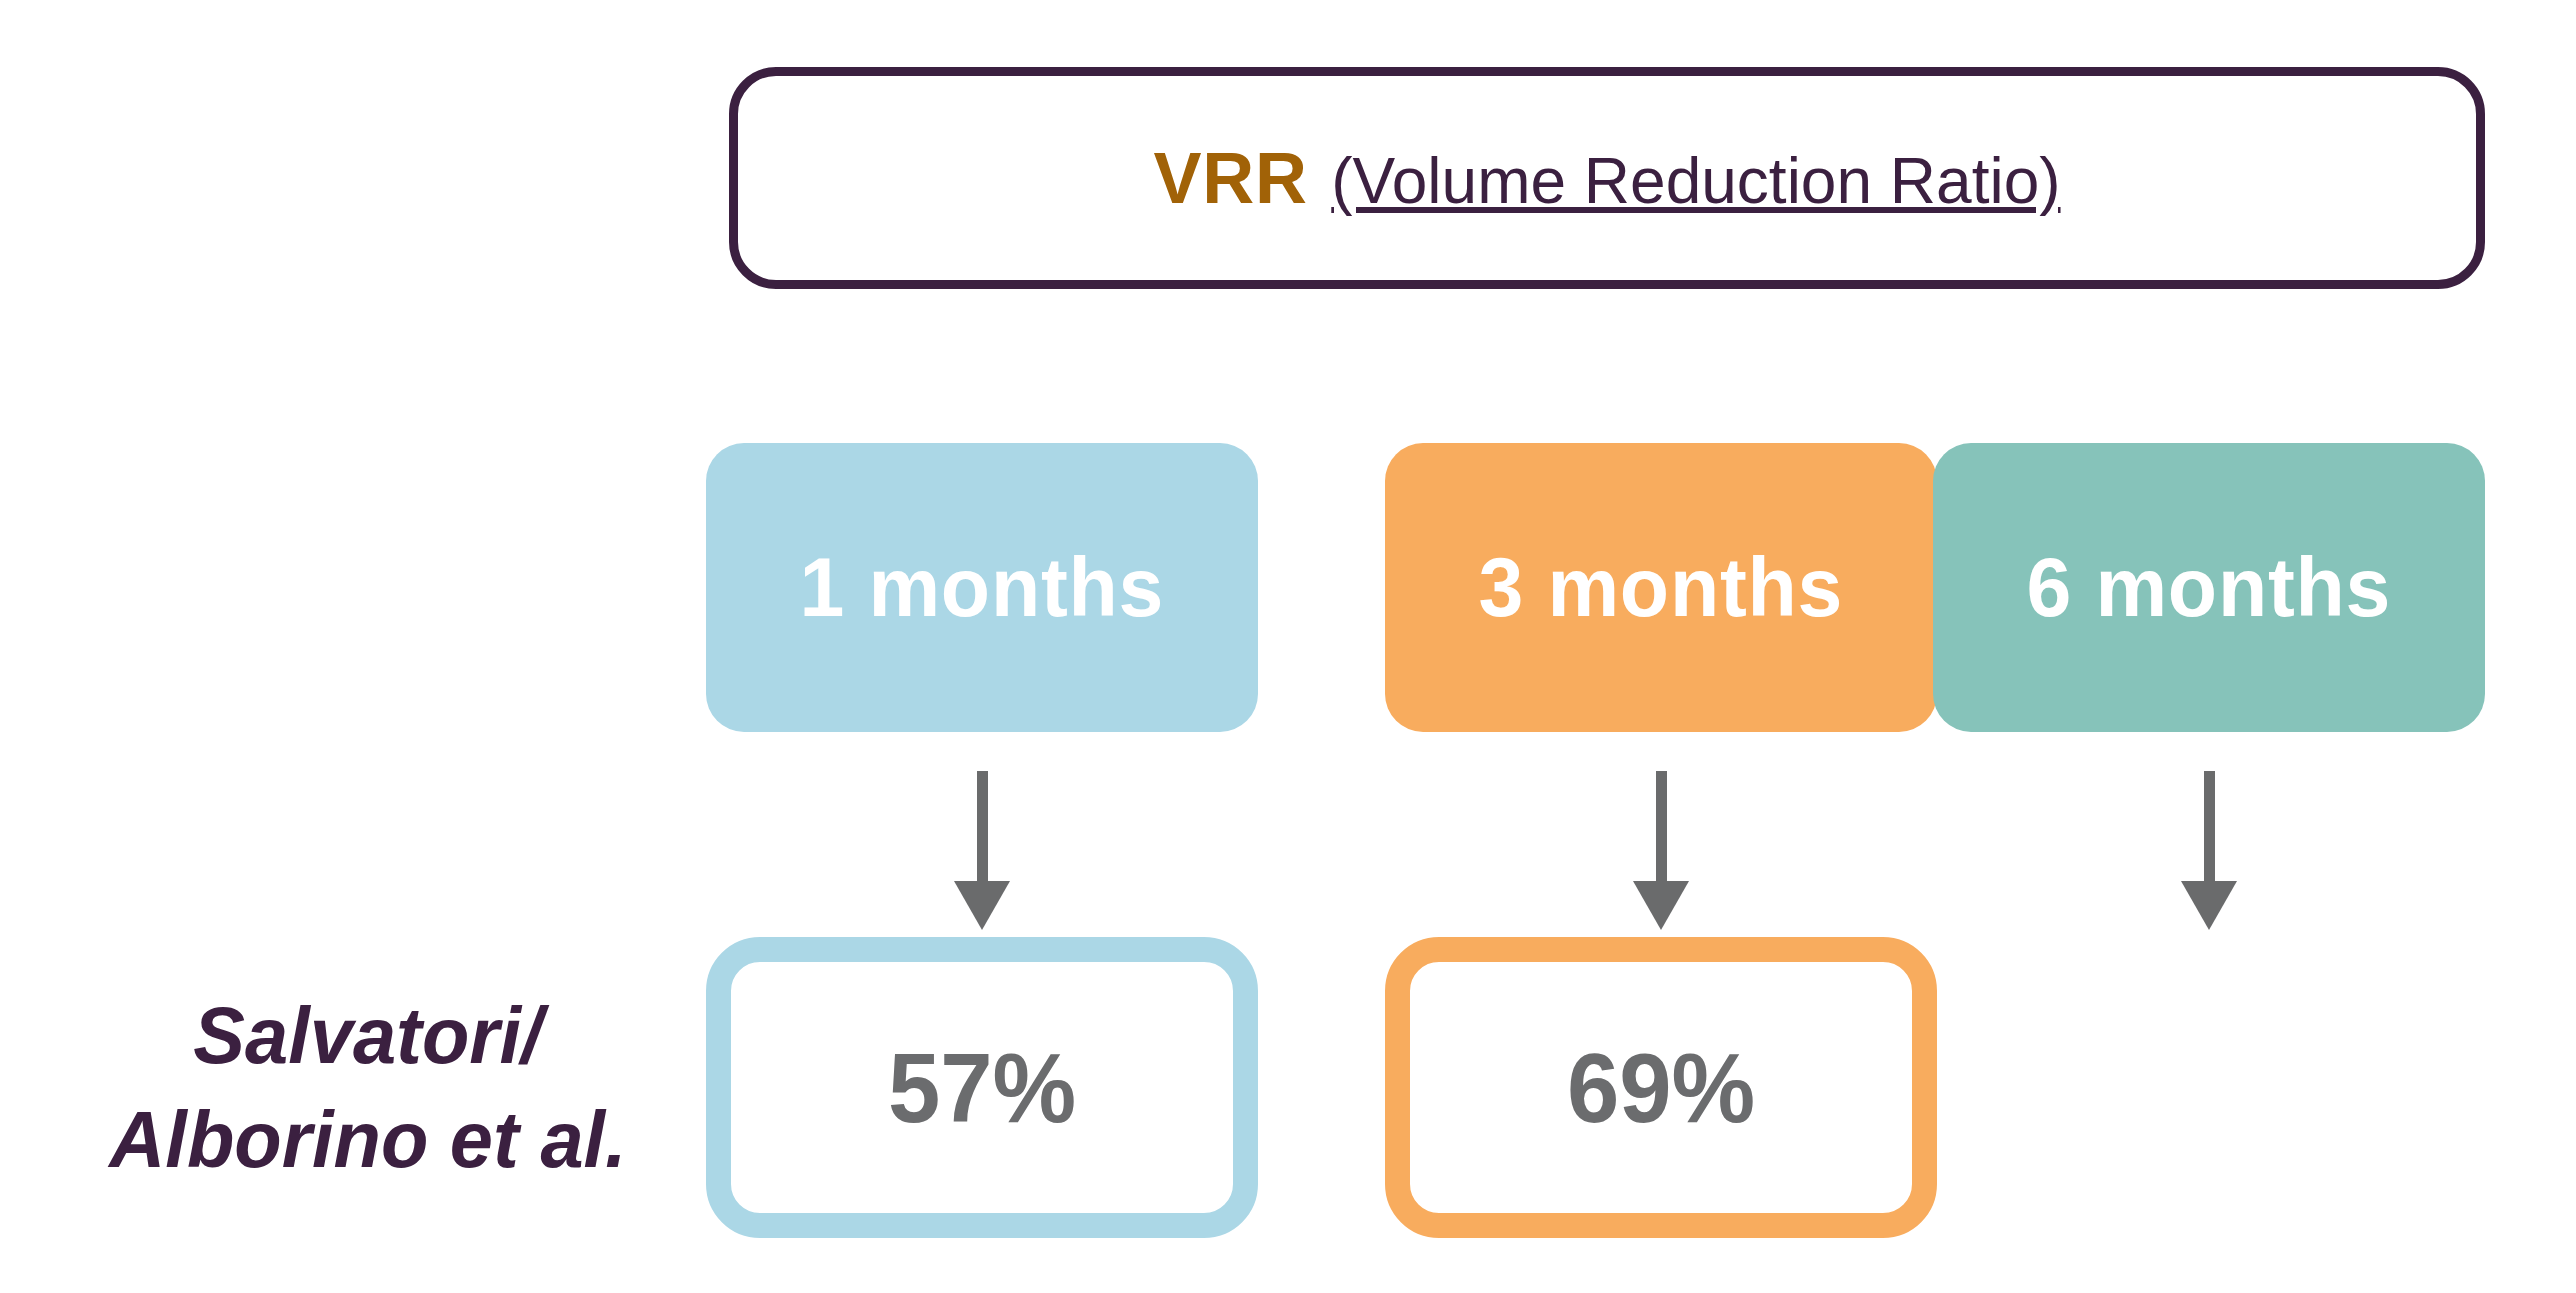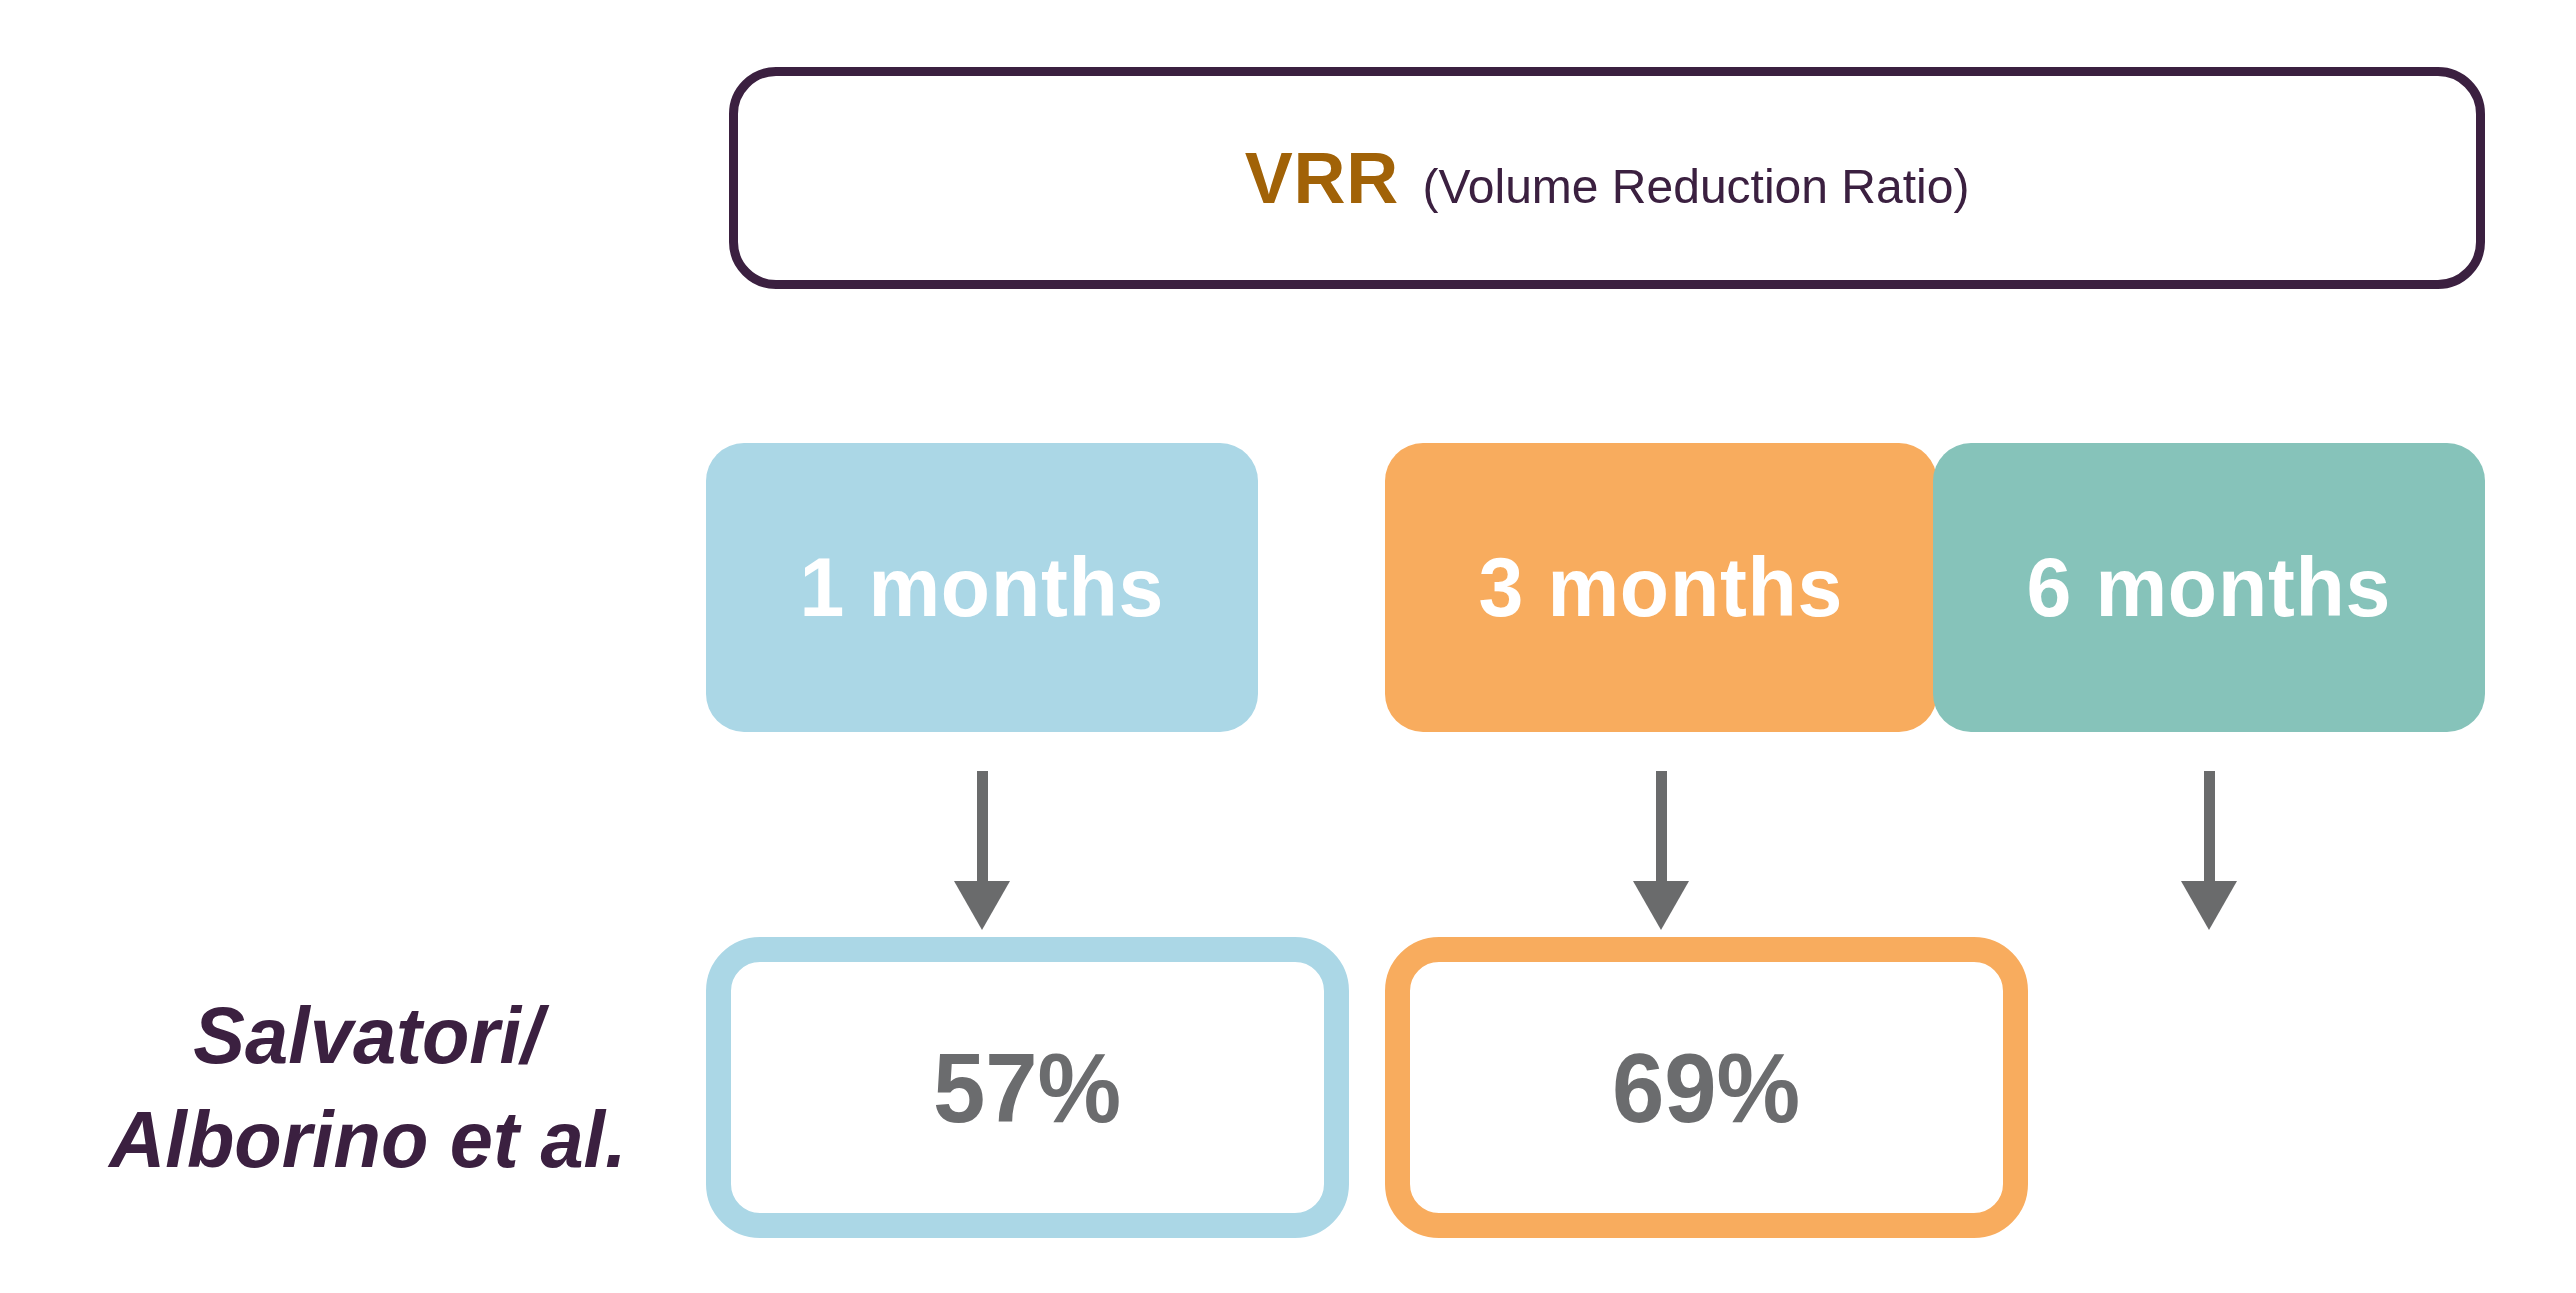--- a/index.html
+++ b/index.html
@@ -15,21 +15,21 @@
   .vrr-box{
     position:absolute;left:729px;top:67px;width:1756px;height:222px;
     box-sizing:border-box;
     border:9.2px solid #3B2040;
     border-radius:47px;
     background:#ffffff;
     display:flex;align-items:center;justify-content:center;
   }
   .vrr-inner{display:flex;align-items:baseline;gap:23.4px;white-space:nowrap;}
   .vrr-abbr{font-size:72px;font-weight:700;color:#a16207;letter-spacing:0.8px;}
-  .vrr-full{font-size:48px;font-weight:400;color:#3B2040;}
+  .vrr-full{font-size:64px;font-weight:400;color:#3B2040;text-decoration:underline;}
 
   
   .col1{left:706px;}
   .col2{left:1385px;}
   .col3{left:1933px;text-align:center;}
 
   .month-box{
     position:absolute;top:443px;width:552px;height:289px;
     border-radius:38px;
     display:flex;align-items:center;justify-content:center;
@@ -47,21 +47,21 @@
   .arrow-line{width:11px;height:110px;}
   .arrow-head{
     width:0;height:0;
     border-left:28px solid transparent;
     border-right:28px solid transparent;
     border-top:49px solid #6A6B6C;
   }
 
   
   .value-box{
-    position:absolute;top:937px;width:643px;height:301px;
+    position:absolute;top:937px;width:552px;height:301px;
     box-sizing:border-box;
     background:#ffffff;
     border:25px solid;
     border-radius:54px;
     display:flex;align-items:center;justify-content:center;
   }
   .value-label{
     color:#6B6C6E;font-size:99px;font-weight:700;
     transform:scaleX(.95);
   }

